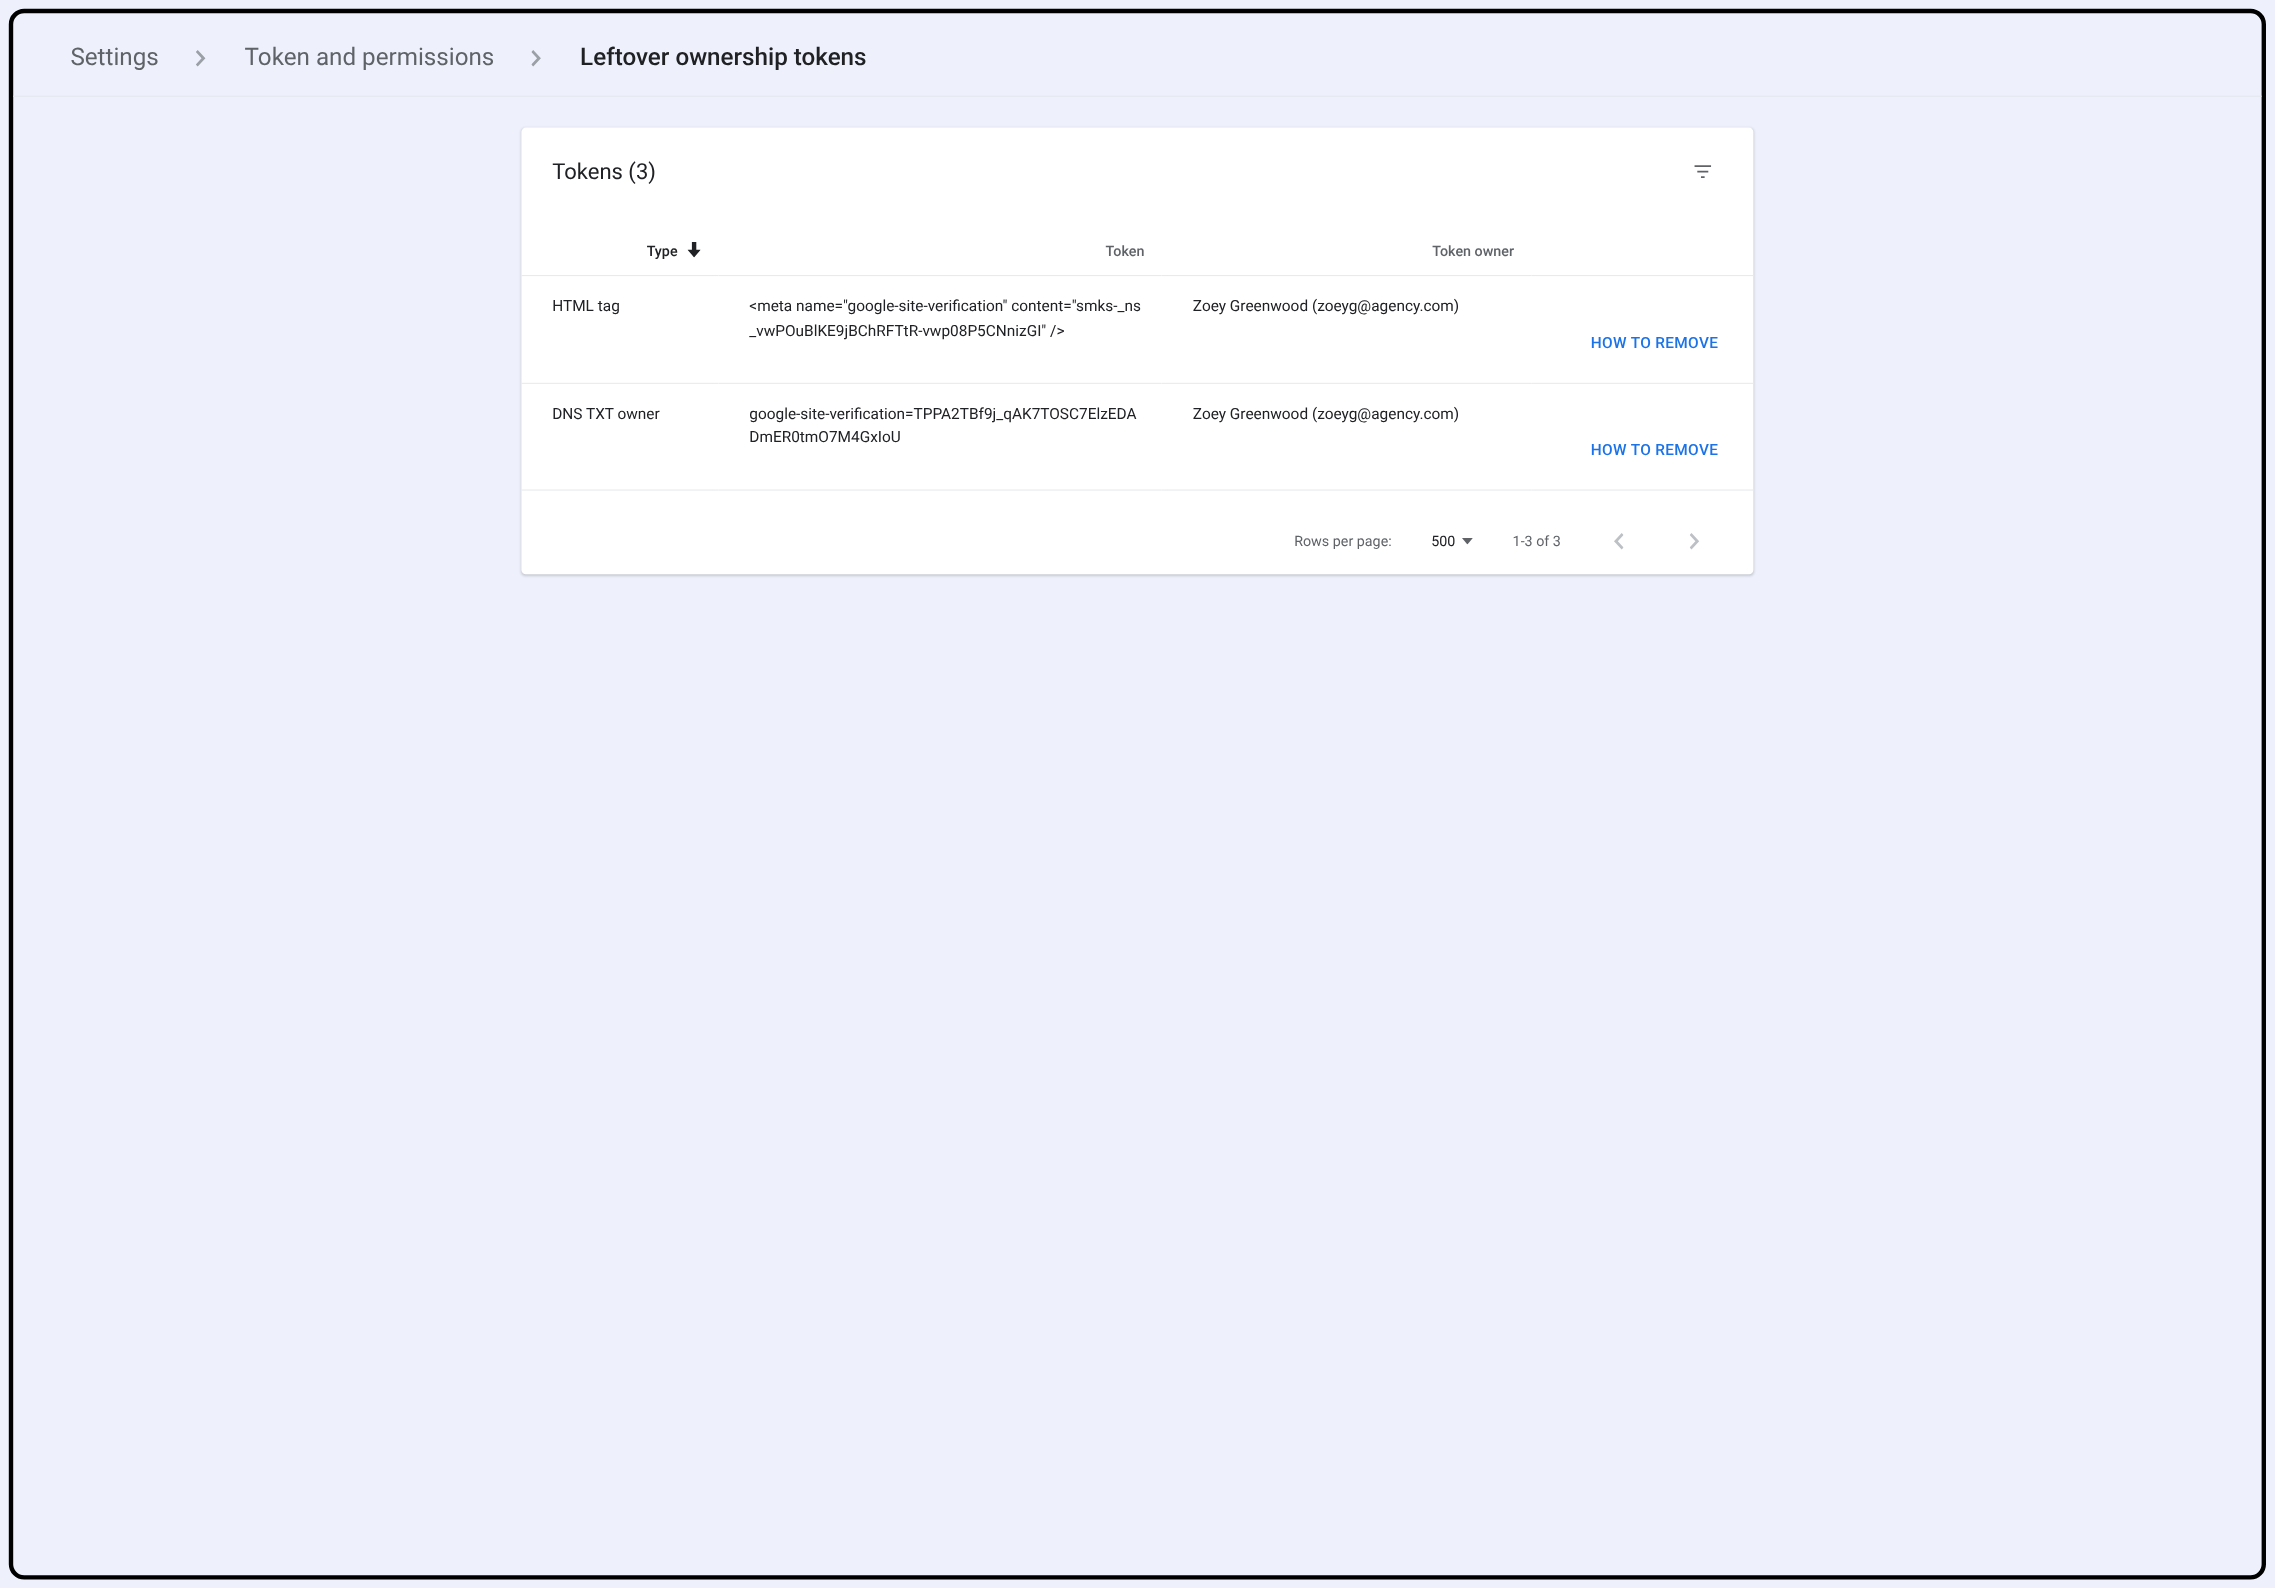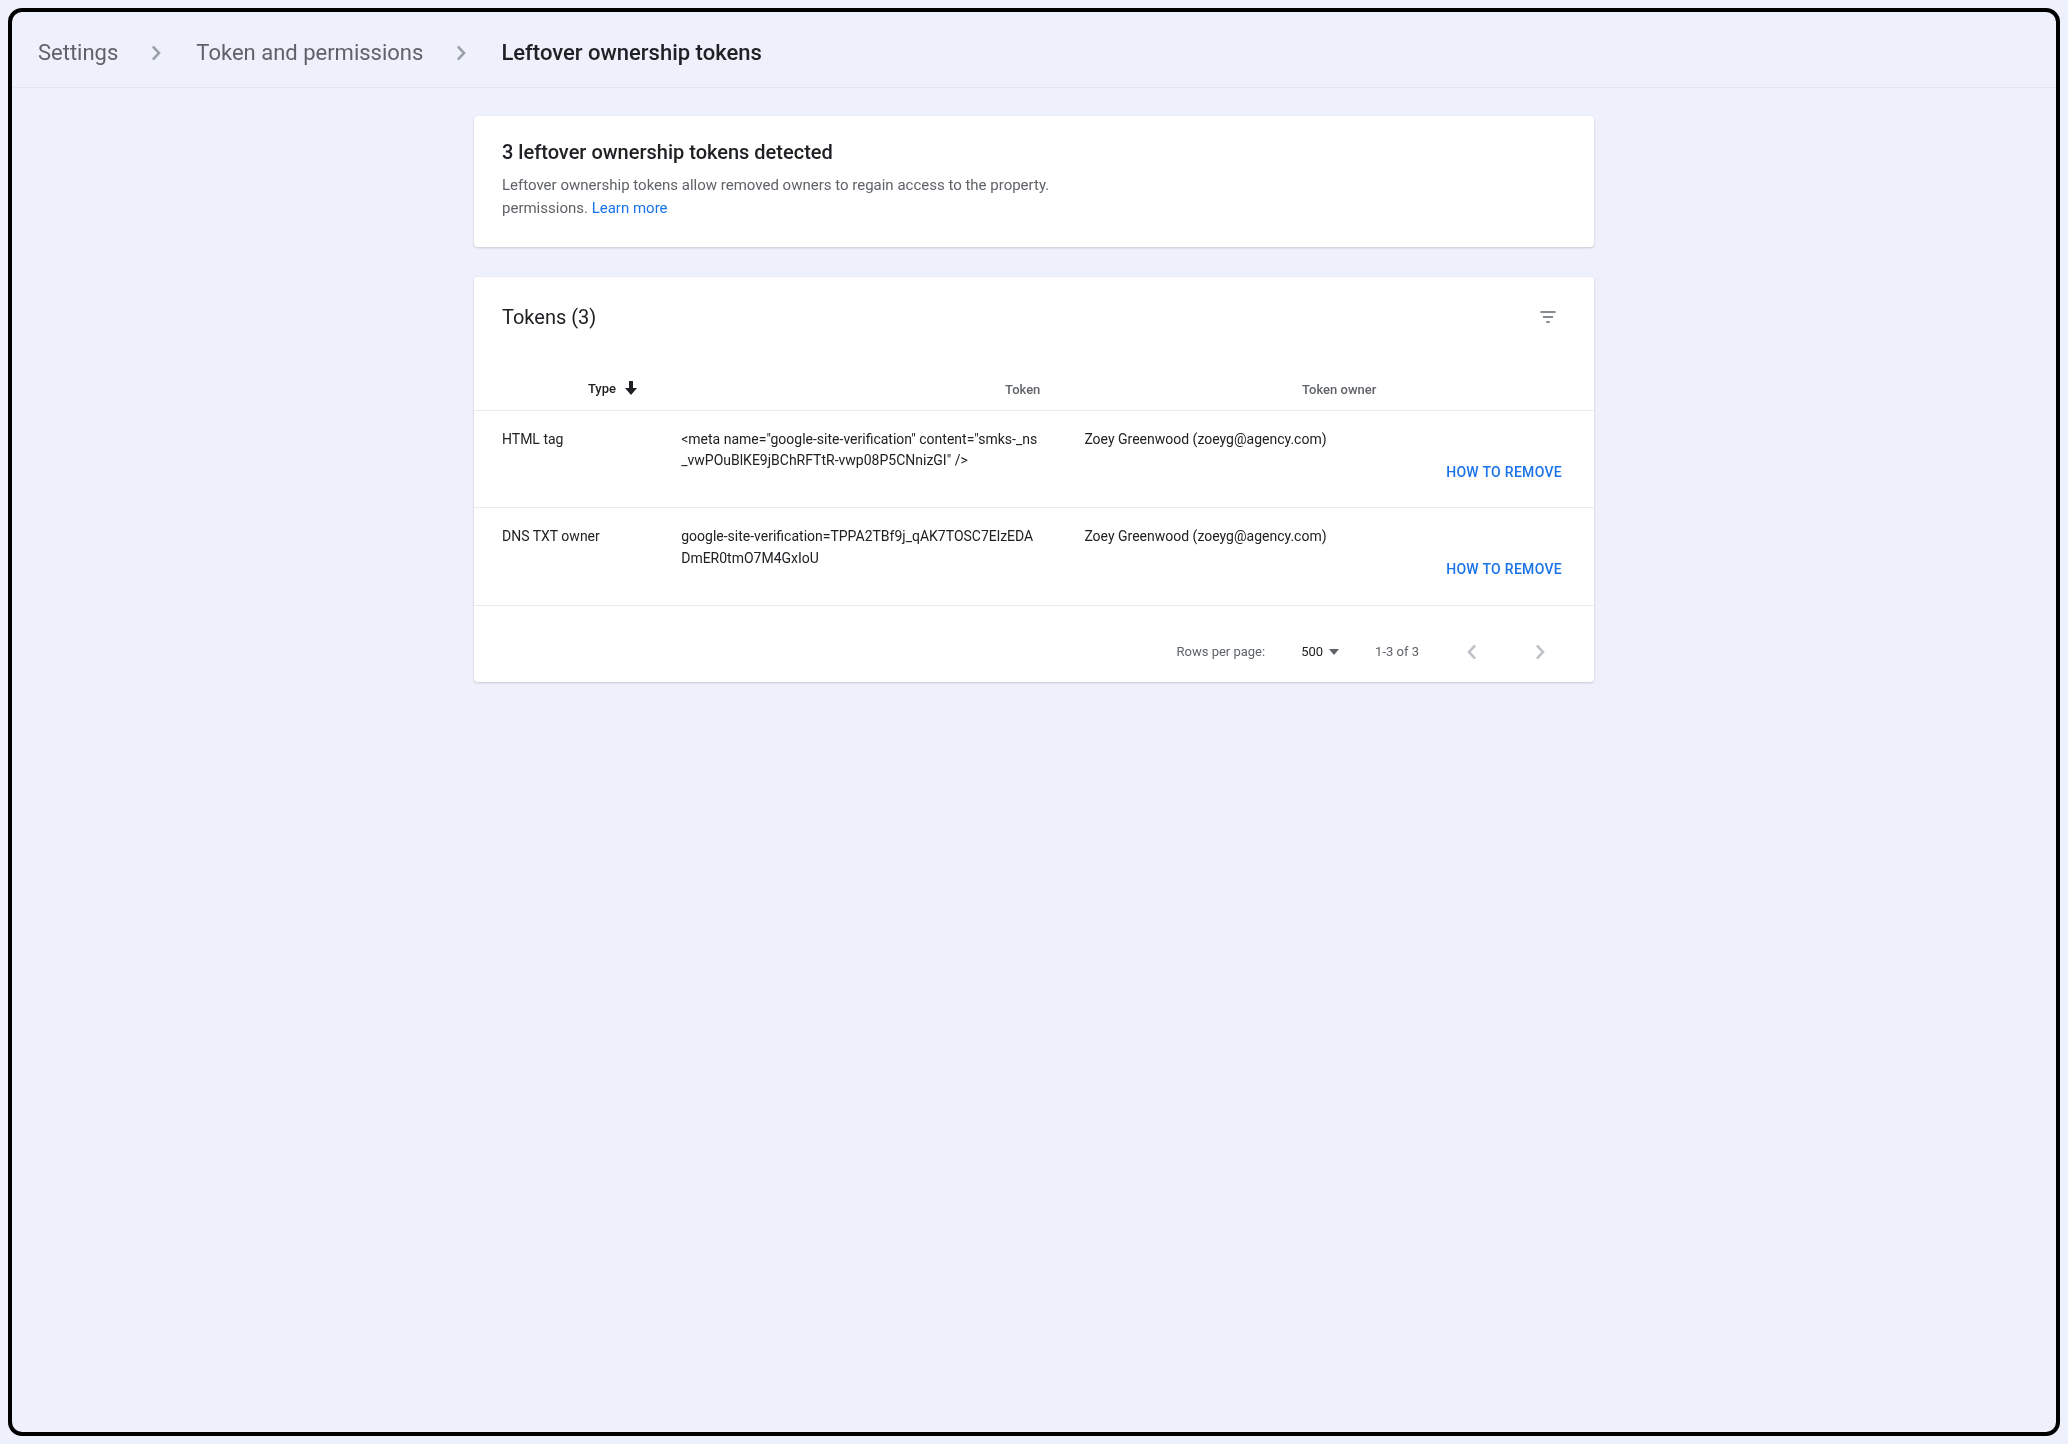--- a/index.html
+++ b/index.html
@@ -19,21 +19,21 @@
     min-height: calc(100% - 16px);
     display: flex;
     flex-direction: column;
   }
 
   
   .breadcrumb {
     display: flex;
     align-items: center;
     gap: 34px;
-    padding: 28px 34px 22px 26px;
+    padding: 28px 34px 22px 52px;
     font-size: 22px;
     color: #5f6368;
     border-bottom: 1px solid #e4e6ee;
   }
   .breadcrumb .crumb { cursor: pointer; }
   .breadcrumb .crumb.current { color: #202124; font-weight: 500; cursor: default; }
   .breadcrumb .chev { color: #9aa0a6; }
   .breadcrumb .chev svg { width: 10px; height: 16px; display: block; }
 
   .content {
@@ -149,27 +149,20 @@
     <span class="chev">
       <svg viewBox="0 0 8 12">
           <path d="M0 1.5 1.4 0 7 6l-5.6 6L0 10.5 4.2 6z" fill="currentColor"></path>
         </svg>
     </span>
     <span class="crumb current">Leftover ownership tokens</span>
   </nav>
 
   <div class="content">
 
-    <section class="card banner">
-      <h2>3 leftover ownership tokens detected</h2>
-      <p>
-        <span>Leftover ownership tokens allow removed owners to regain access to the property.</span><br>
-        <span>permissions. </span><a href="#" class="learn">Learn more</a>
-      </p>
-    </section>
 
     <section class="card table-card">
       <div class="table-head">
         <h3>Tokens (3)</h3>
         <div class="filter-btn">
           <svg viewBox="0 0 24 24">
               <path fill="currentColor" d="M3 5h18v2H3V5zm3 6h12v2H6v-2zm4 6h4v2h-4v-2z"></path>
             </svg>
         </div>
       </div>

